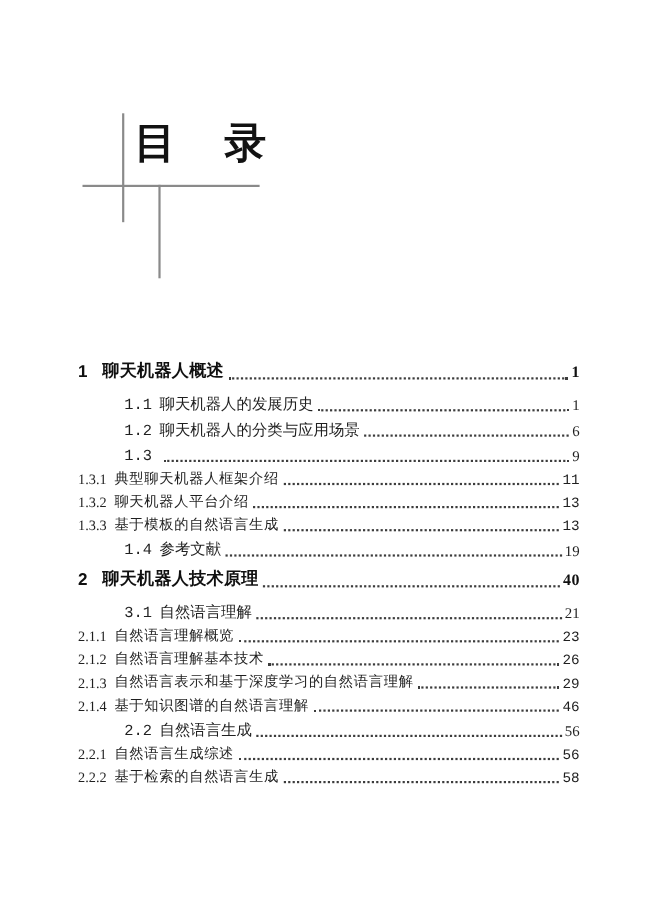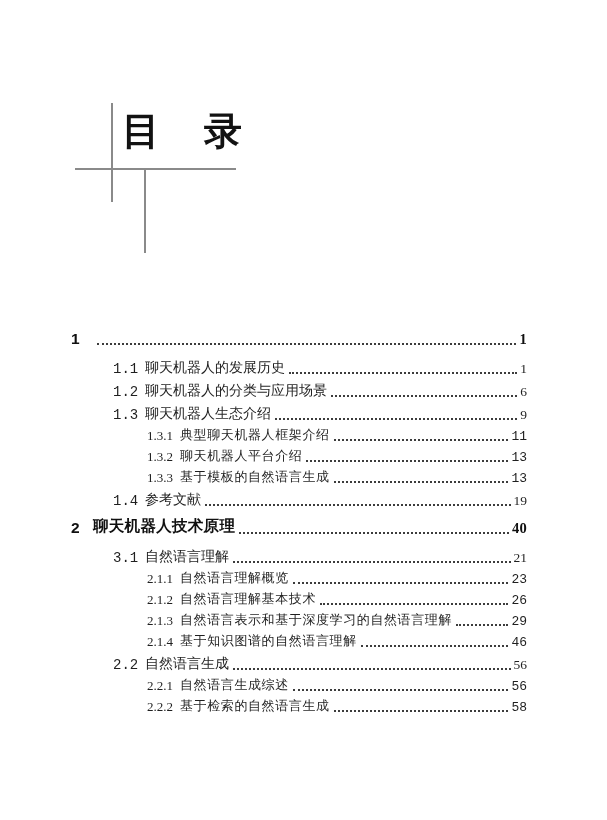--- a/index.html
+++ b/index.html
@@ -54,58 +54,58 @@
   }
   .lvl1:first-child { margin-top: 4px; }
   .lvl1 .num { width: 22px; }
   .lvl1 .pg  { font-size: 14.5px; font-weight: 700; }
 
   .lvl2 { height: 23px; font-size: 14px; }
   .lvl2 .num { margin-left: 42px; width: 32px; font-family: Liberation Mono, monospace; }
   .lvl2 .pg  { font-size: 13.5px; }
 
   .lvl3 { height: 21px; font-size: 13px; }
-  .lvl3 .num { margin-left: 76px; width: 33px; }
+  .lvl3 .num { width: 33px; }
   .lvl3 .title { letter-spacing: 0.6px; }
   .lvl3 .pg  { font-size: 13px; font-family: Liberation Mono, monospace; }
 </style>
 </head>
 <body>
 
 <div class="page">
   <div class="vline1"></div>
   <div class="hline"></div>
   <div class="vline2"></div>
 
   <h1 class="page-title">
     <span>目</span>
     <span>录</span>
   </h1>
 
   <div class="toc" id="toc">
       <div class="row lvl1">
     <span class="num">1</span>
+    <span class="title">聊天机器人概述</span>
     <span class="dots"></span>
     <span class="pg">1</span>
   </div>
       <div class="row lvl2">
     <span class="num">1.1</span>
     <span class="title">聊天机器人的发展历史</span>
     <span class="dots"></span>
     <span class="pg">1</span>
   </div>
       <div class="row lvl2">
     <span class="num">1.2</span>
     <span class="title">聊天机器人的分类与应用场景</span>
     <span class="dots"></span>
     <span class="pg">6</span>
   </div>
       <div class="row lvl2">
     <span class="num">1.3</span>
-    <span class="title">聊天机器人生态介绍</span>
     <span class="dots"></span>
     <span class="pg">9</span>
   </div>
       <div class="row lvl3">
     <span class="num">1.3.1</span>
     <span class="title">典型聊天机器人框架介绍</span>
     <span class="dots"></span>
     <span class="pg">11</span>
   </div>
       <div class="row lvl3">

